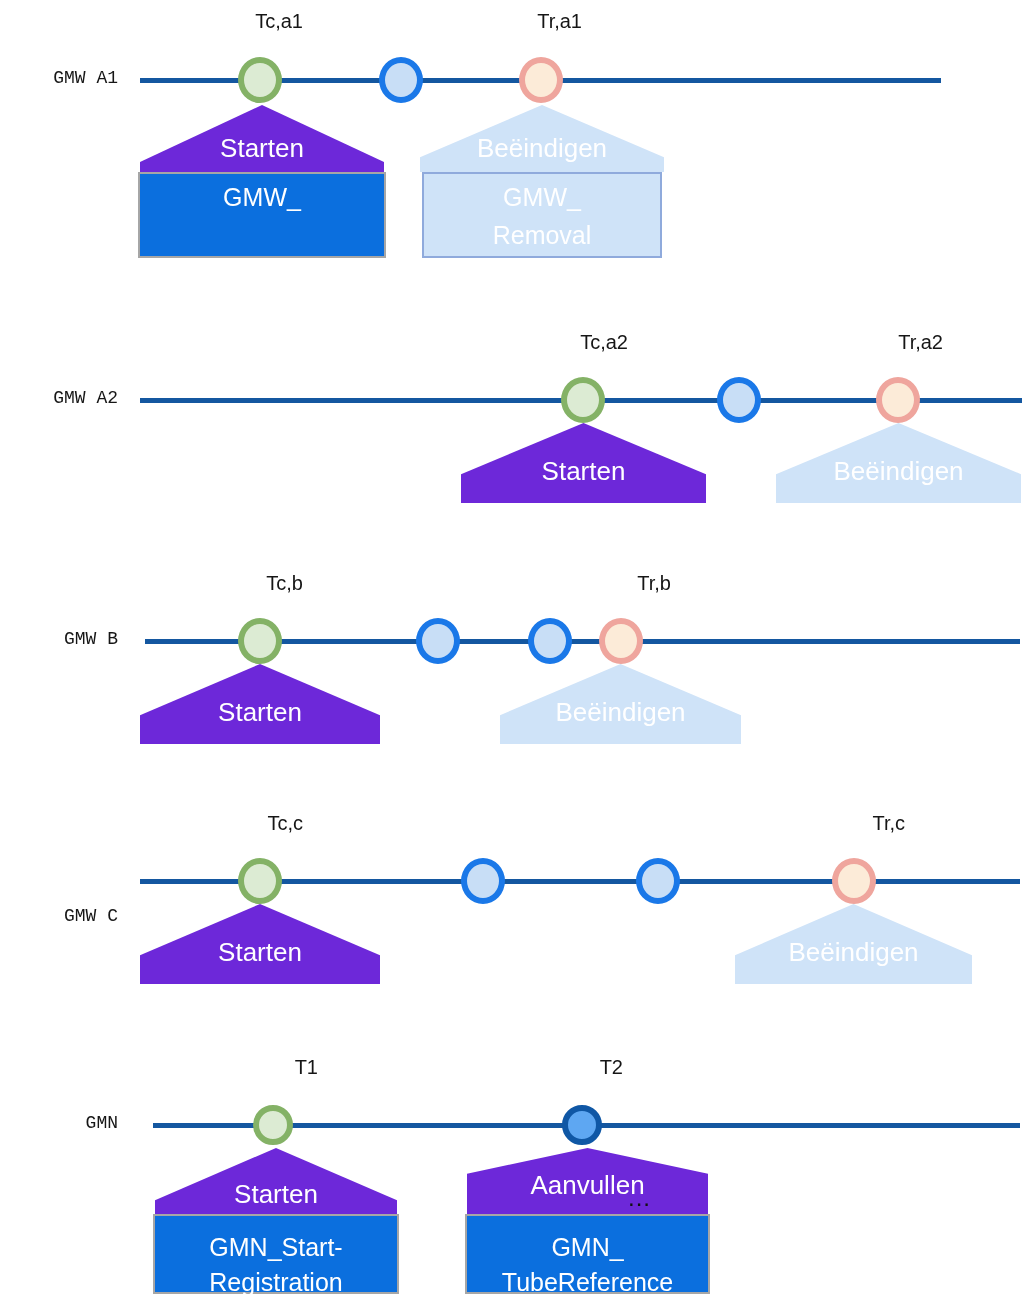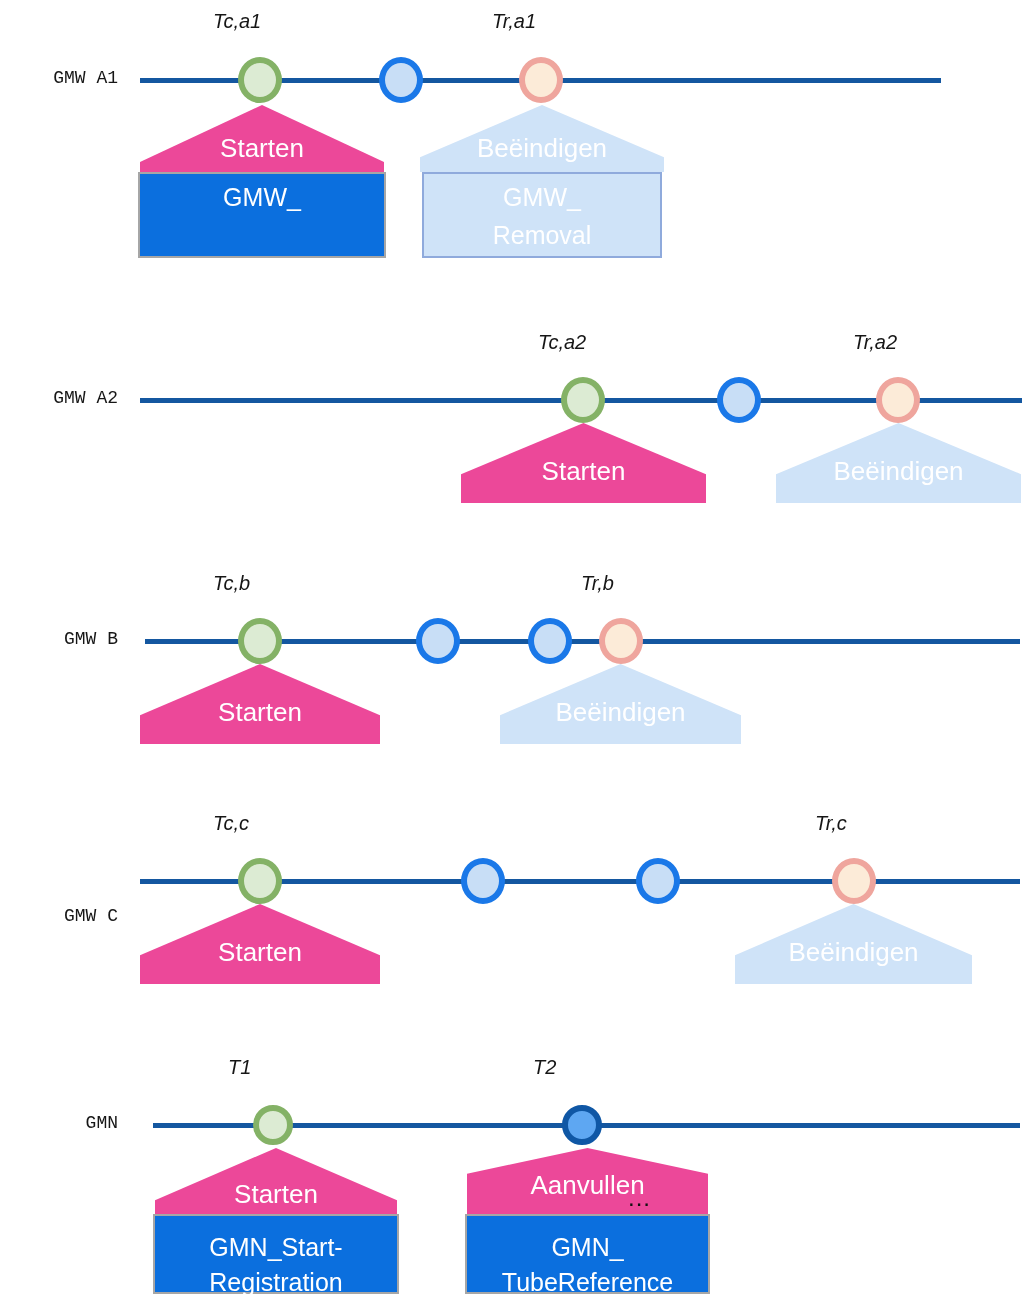--- a/index.html
+++ b/index.html
@@ -1,31 +1,31 @@
 <!DOCTYPE html>
 <html><head>
 <meta charset="utf-8">
 <style>
   html,body{margin:0;padding:0;background:#fff;}
   #canvas{
     position:relative;width:1024px;height:1296px;background:#ffffff;overflow:hidden;
     font-family:"Liberation Sans","DejaVu Sans",sans-serif;
   }
   .row-label{position:absolute;left:6px;width:112px;text-align:right;font-size:18px;color:#161616;font-family:Liberation Mono, monospace;}
-  .tick{position:absolute;width:90px;text-align:left;font-size:20px;color:#161616;font-style:italic;}
+  .tick{position:absolute;width:90px;text-align:right;font-size:20px;color:#161616;}
   .tline{position:absolute;height:5px;background:#1457a0;}
   .marker{position:absolute;border-radius:50%;box-sizing:border-box;z-index:3;}
   .m-lg{width:44px;height:46px;}
   .m-sm{width:40px;height:40px;}
   .m-green{border:6px solid #84b266;background:#dcebd3;}
   .m-blue{border:6px solid #1a78e8;background:#c8def6;}
   .m-pink{border:6px solid #efa59d;background:#fcebd8;}
   .m-dark{border:6px solid #0f57a5;background:#5ea7f2;}
   .pent{position:absolute;z-index:2;text-align:center;font-size:26px;color:#ffffff;}
-  .pent.dark{background:#ec4899;}
+  .pent.dark{background:#6d28d9;}
   .pent.light{background:#cfe3f8;}
   .pent64{clip-path:polygon(50% 0%,100% 64%,100% 100%,0% 100%,0% 64%);}
   .pent85{clip-path:polygon(50% 0%,100% 85%,100% 100%,0% 100%,0% 85%);}
   .pent78{clip-path:polygon(50% 0%,100% 78%,100% 100%,0% 100%,0% 78%);}
   .pent79{clip-path:polygon(50% 0%,100% 79%,100% 100%,0% 100%,0% 79%);}
   .pent39{clip-path:polygon(50% 0%,100% 39%,100% 100%,0% 100%,0% 39%);}
   .pent span{position:absolute;left:0;right:0;}
   .lab-b8{bottom:8px;}
   .lab-b16{bottom:16px;}
   .lab-b4{bottom:4px;}

